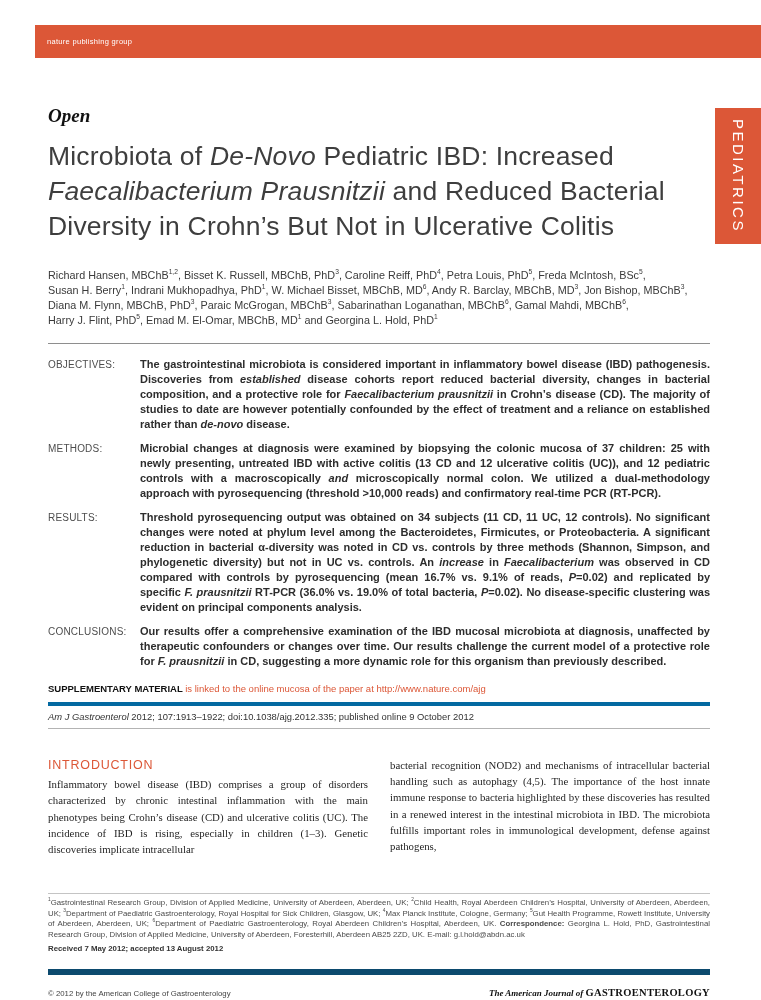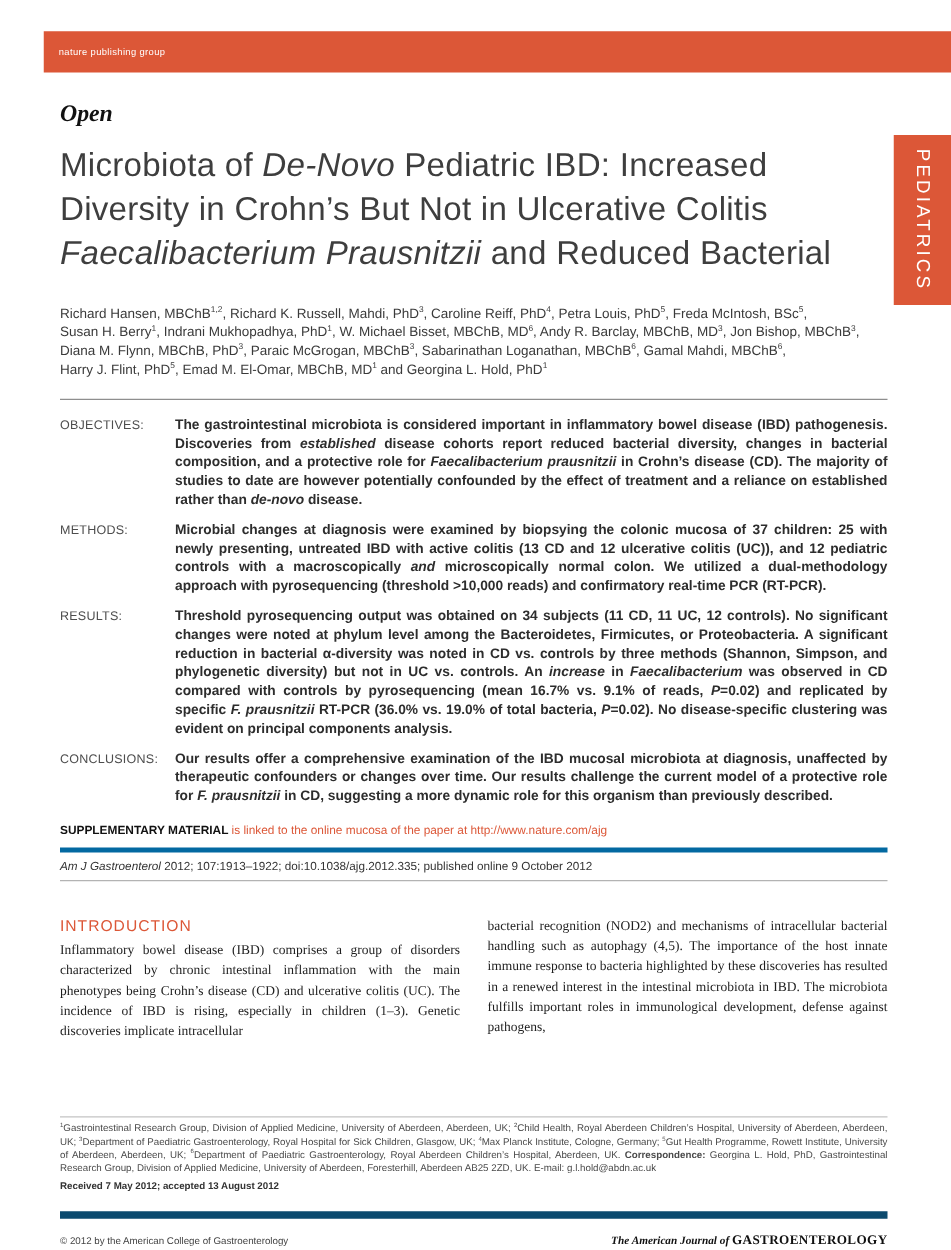--- a/index.html
+++ b/index.html
@@ -13,21 +13,21 @@
   .pub { font-size:7.5px; letter-spacing:.3px; }
   .topbar .right { display:flex; align-items:center; gap:22px; }
   .section { font-size:12.5px; font-weight:bold; letter-spacing:.4px; }
   .pagenum { font-size:11px; font-weight:bold; }
 
   
   .tab { position:absolute; right:0; top:108px; width:46px; height:136px; background:var(--orange);
          display:flex; align-items:center; justify-content:center; }
   .tab-text { writing-mode:vertical-rl; color:#fff; font-size:15px; letter-spacing:2.5px; }
 
-  .content { position:absolute; left:48px; width:662px; top:46px; }
+  .content { position:absolute; left:48px; width:662px; top:70px; }
 
   .open { margin-top:35px; font-family:"Liberation Serif", serif; font-style:italic; font-weight:bold;
           font-size:19px; color:#111; }
   .title { margin-top:12px; font-weight:normal; font-size:26.5px; line-height:35px; color:#3e3e3e; letter-spacing:.2px; }
   .title .tline { display:block; }
 
   .authors { margin-top:24px; font-size:10.8px; line-height:15px; color:#3a3a3a; }
   .authors .aline { display:block; }
 
   .rule { margin-top:15px; border-top:1px solid #8e8e8e; }
@@ -78,26 +78,26 @@
 
   <div class="tab">
     <span class="tab-text">PEDIATRICS</span>
   </div>
 
   <main class="content">
     <div class="open">Open</div>
 
     <h1 class="title">
       <span class="tline"><span>Microbiota of </span><span class="i">De-Novo</span><span> Pediatric IBD: Increased</span></span>
+      <span class="tline"><span class="i">Faecalibacterium Prausnitzii</span><span> and Reduced Bacterial</span></span>
       <span class="tline"><span>Diversity in Crohn’s But Not in Ulcerative Colitis</span></span>
-      <span class="tline"><span class="i">Faecalibacterium Prausnitzii</span><span> and Reduced Bacterial</span></span>
     </h1>
 
     <div class="authors">
-      <span class="aline"><span>Richard Hansen, MBChB</span><span class="sup">1,2</span><span>, Richard K. Russell, Mahdi, PhD</span><span class="sup">3</span><span>, Caroline Reiff, PhD</span><span class="sup">4</span><span>, Petra Louis, PhD</span><span class="sup">5</span><span>, Freda McIntosh, BSc</span><span class="sup">5</span><span>,</span></span>
+      <span class="aline"><span>Richard Hansen, MBChB</span><span class="sup">1,2</span><span>, Bisset K. Russell, MBChB, PhD</span><span class="sup">3</span><span>, Caroline Reiff, PhD</span><span class="sup">4</span><span>, Petra Louis, PhD</span><span class="sup">5</span><span>, Freda McIntosh, BSc</span><span class="sup">5</span><span>,</span></span>
       <span class="aline"><span>Susan H. Berry</span><span class="sup">1</span><span>, Indrani Mukhopadhya, PhD</span><span class="sup">1</span><span>, W. Michael Bisset, MBChB, MD</span><span class="sup">6</span><span>, Andy R. Barclay, MBChB, MD</span><span class="sup">3</span><span>, Jon Bishop, MBChB</span><span class="sup">3</span><span>,</span></span>
       <span class="aline"><span>Diana M. Flynn, MBChB, PhD</span><span class="sup">3</span><span>, Paraic McGrogan, MBChB</span><span class="sup">3</span><span>, Sabarinathan Loganathan, MBChB</span><span class="sup">6</span><span>, Gamal Mahdi, MBChB</span><span class="sup">6</span><span>,</span></span>
       <span class="aline"><span>Harry J. Flint, PhD</span><span class="sup">5</span><span>, Emad M. El-Omar, MBChB, MD</span><span class="sup">1</span><span> and Georgina L. Hold, PhD</span><span class="sup">1</span></span>
     </div>
 
     <div class="rule"></div>
 
     <section class="abstract">
       <div class="abs-row">
         <div class="abs-label">OBJECTIVES:</div>

